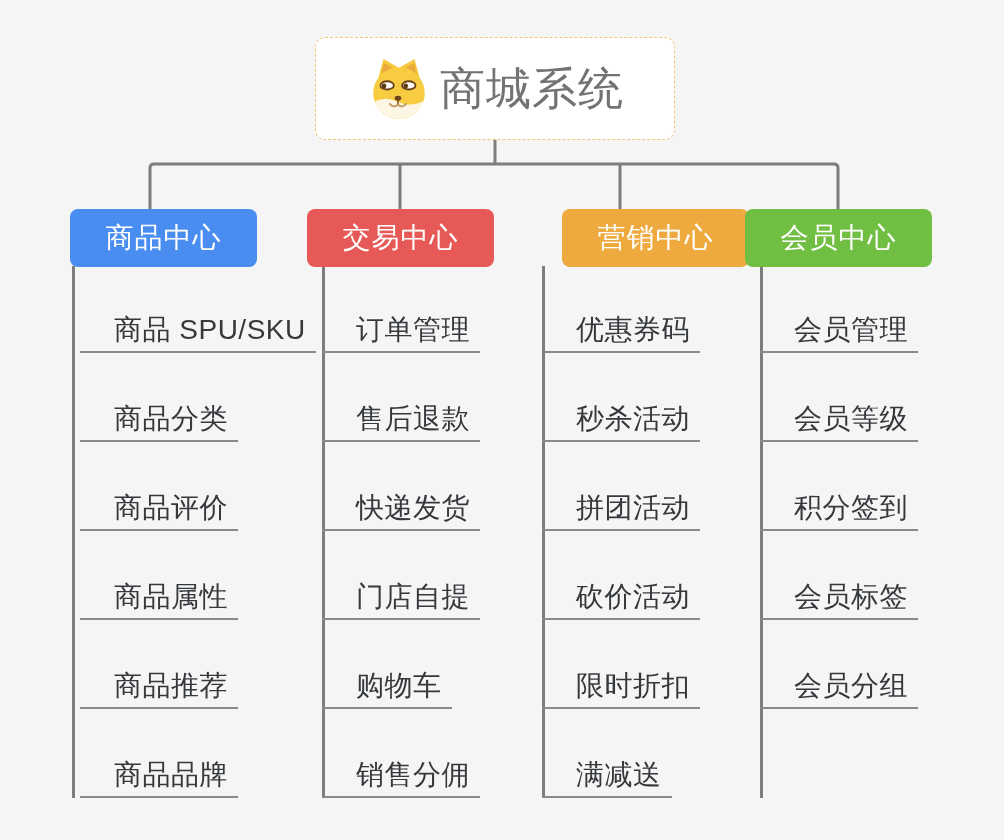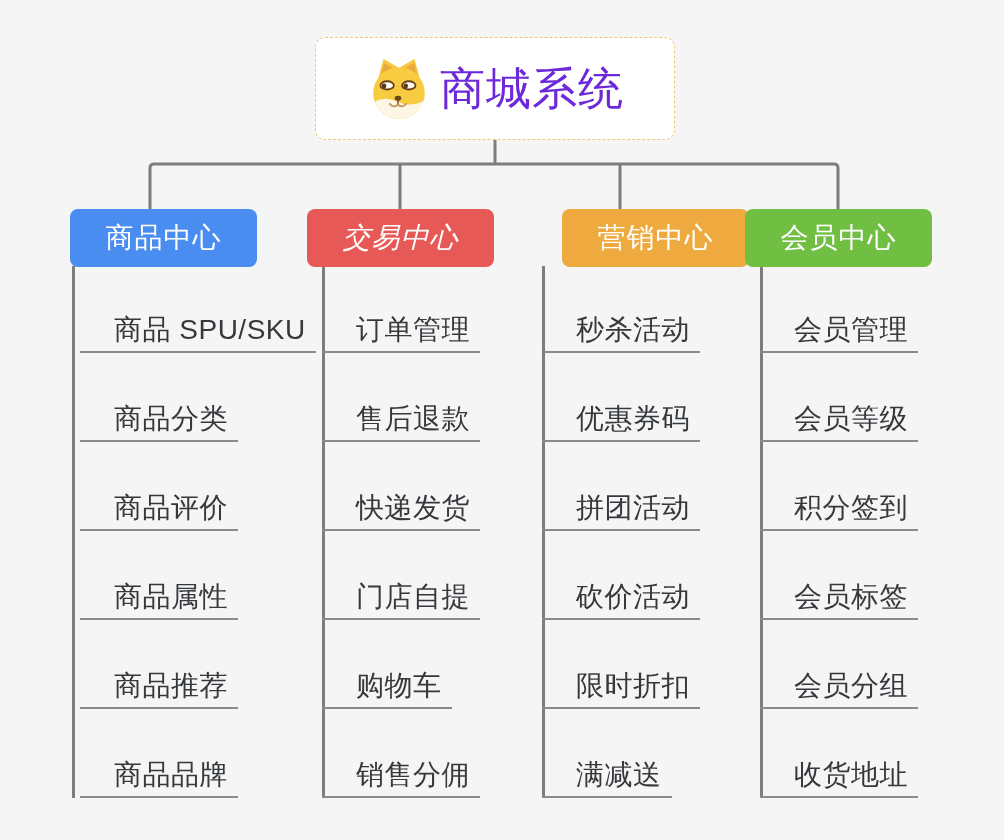--- a/index.html
+++ b/index.html
@@ -67,21 +67,21 @@
     justify-content: center;
     cursor: pointer;
   }
   .branch span {
     color: #ffffff;
     font-size: 28px;
     letter-spacing: 1px;
     white-space: nowrap;
   }
   .branch.b0 { left: 57px;  background: #4a8df0; }
-  .branch.b1 { left: 307px; background: #e75956; font-style: italic; }
+  .branch.b1 { left: 307px; background: #e75956; }
   .branch.b2 { left: 527px; background: #eeaa3e; margin-left: 35px; }
   .branch.b3 { left: 745px; background: #70bf42; }
 
   
   .col { position: absolute; top: 264px; }
   .col.c0 { left: 80px; }
   .col.c1 { left: 322px; }
   .col.c2 { left: 542px; }
   .col.c3 { left: 760px; }
   .leaf {
@@ -133,21 +133,21 @@
         </g>
         <ellipse cx="20.5" cy="28.5" rx="6.5" ry="4" fill="#fffdf5" stroke="#6b4318" stroke-width="1.8"></ellipse>
         <circle cx="17.5" cy="29" r="2.3" fill="#5e3a12"></circle>
         <ellipse cx="41.5" cy="28.5" rx="6.5" ry="4" fill="#fffdf5" stroke="#6b4318" stroke-width="1.8"></ellipse>
         <circle cx="38.5" cy="29" r="2.3" fill="#5e3a12"></circle>
         <ellipse cx="31" cy="41" rx="3.2" ry="2.4" fill="#6b4318"></ellipse>
         <path d="M31 43 V47" stroke="#6b4318" stroke-width="1.4" fill="none"></path>
         <path d="M23 46.5 Q27 51 31 47 Q35 51 39 46.5" stroke="#c59a5f" stroke-width="1.8" fill="none" stroke-linecap="round"></path>
       </svg>
     </span>
-    <span class="root-label" style="color: #6d28d9; font-family: Liberation Serif, serif;">商城系统</span>
+    <span class="root-label" style="color: #737373; font-family: Liberation Serif, serif;">商城系统</span>
   </div>
 
   <div class="branch b0" style="background: rgb(74, 141, 240); margin-left: 13px;">
     <span>商品中心</span>
   </div>
   <div class="branch b1" style="background: rgb(231, 89, 86);">
     <span>交易中心</span>
   </div>
   <div class="branch b2" style="background: rgb(238, 170, 62);">
     <span>营销中心</span>
@@ -168,30 +168,29 @@
   <div class="col c1">
     <div class="leaf">订单管理</div>
     <div class="leaf">售后退款</div>
     <div class="leaf">快递发货</div>
     <div class="leaf">门店自提</div>
     <div class="leaf">购物车</div>
     <div class="leaf">销售分佣</div>
   </div>
 
   <div class="col c2">
+    <div class="leaf">优惠券码</div>
     <div class="leaf">秒杀活动</div>
-    <div class="leaf">优惠券码</div>
     <div class="leaf">拼团活动</div>
     <div class="leaf">砍价活动</div>
     <div class="leaf">限时折扣</div>
     <div class="leaf">满减送</div>
   </div>
 
   <div class="col c3">
     <div class="leaf">会员管理</div>
     <div class="leaf">会员等级</div>
     <div class="leaf">积分签到</div>
     <div class="leaf">会员标签</div>
     <div class="leaf">会员分组</div>
-    <div class="leaf">收货地址</div>
   </div>
 
 </div>
 
 </body></html>

